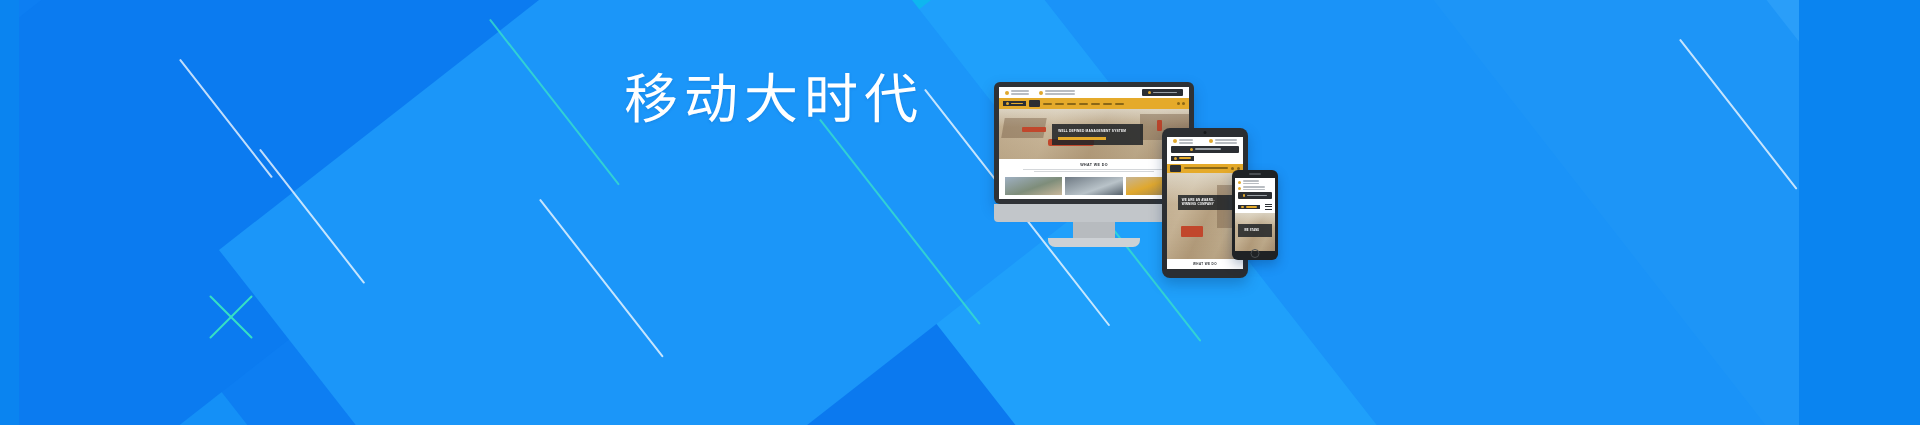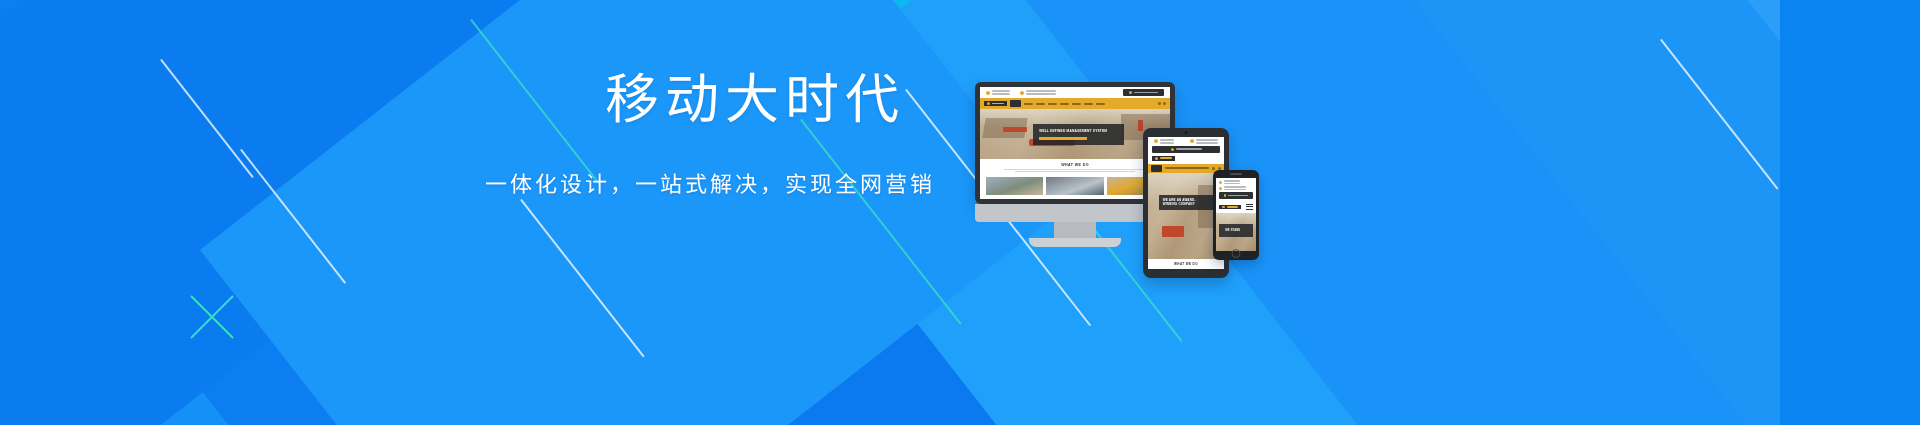--- a/index.html
+++ b/index.html
@@ -4,20 +4,21 @@
 <title>Banner</title>
 <style>
   html,body{margin:0;padding:0;background:#0a84f0;}
   body{font-family:"Liberation Sans","DejaVu Sans",sans-serif;}
 
   .banner{
     position:relative;
     width:1780px;height:425px;
     overflow:hidden;
     background:#1a8cf5;
+    margin-left:19px;
   }
 
   
   .bg-base{position:absolute;inset:0;background:#1490f7;}
   .band{position:absolute;transform-origin:top left;}
 
   .band-dark-1{
     left:-260px;top:-200px;width:620px;height:1200px;
     background:#0d7ef2;transform:rotate(-38deg);
   }
@@ -202,21 +203,20 @@
   <div class="accent white" style="left:1660px;top:40px;width:2px;height:190px;"></div>
   <div class="accent white" style="left:1820px;top:120px;width:2px;height:230px;"></div>
 
   <div class="cross" style="left:182px;top:288px;">
     <span></span>
       <span></span>
   </div>
 
   <div class="copy">
     <div class="headline l1">移动大时代</div>
-    <div class="subline">一体化设计，一站式解决，实现全网营销</div>
   </div>
 
   <div class="devices">
 
     <div class="monitor">
       <div class="mon-bezel">
         <div class="mon-screen">
 
           <div class="site">
             <div class="site-top">

